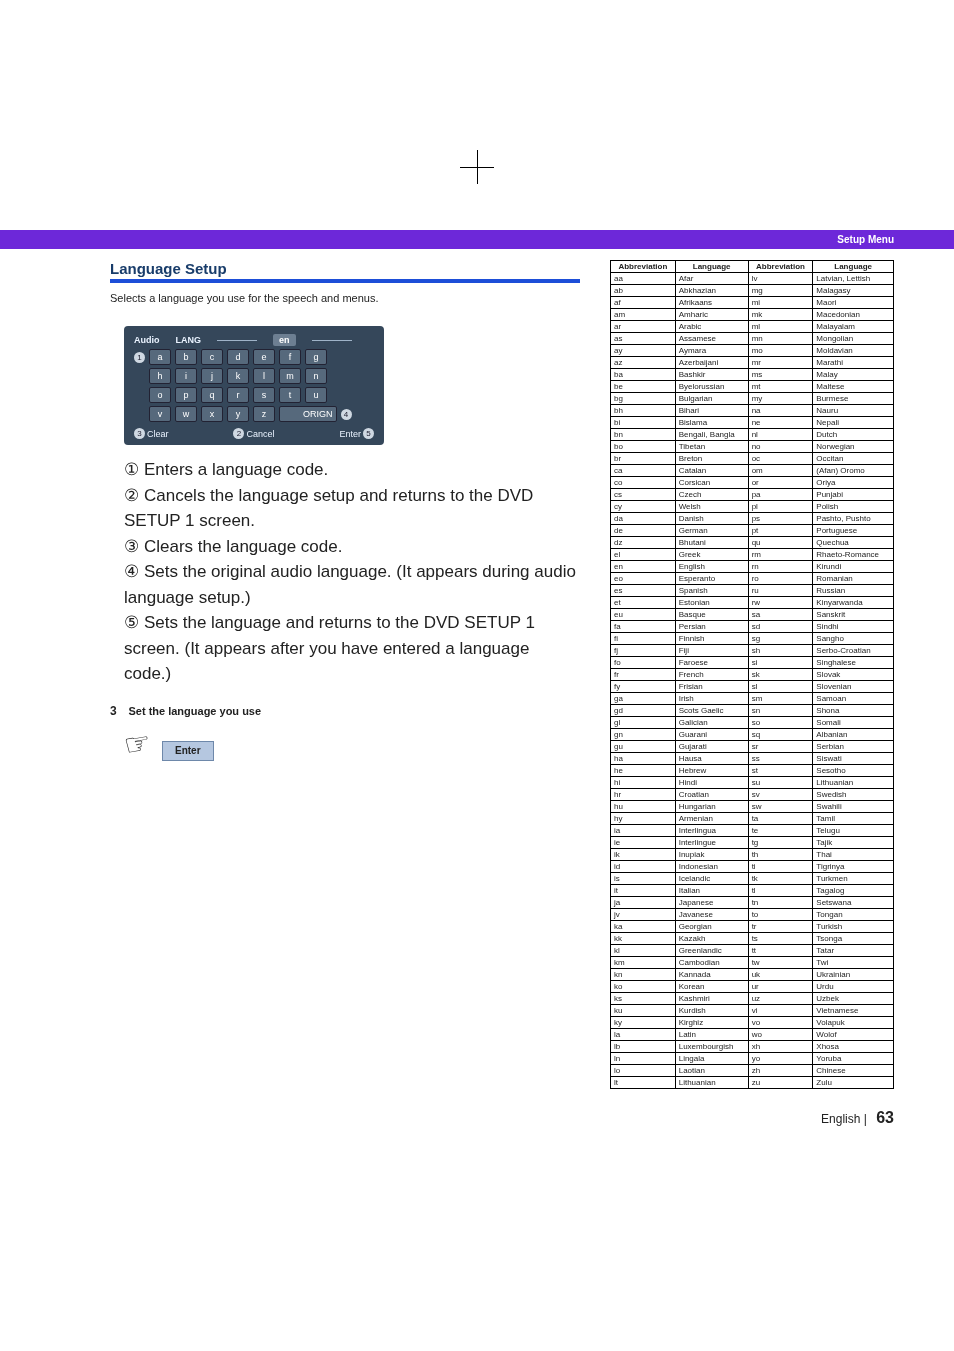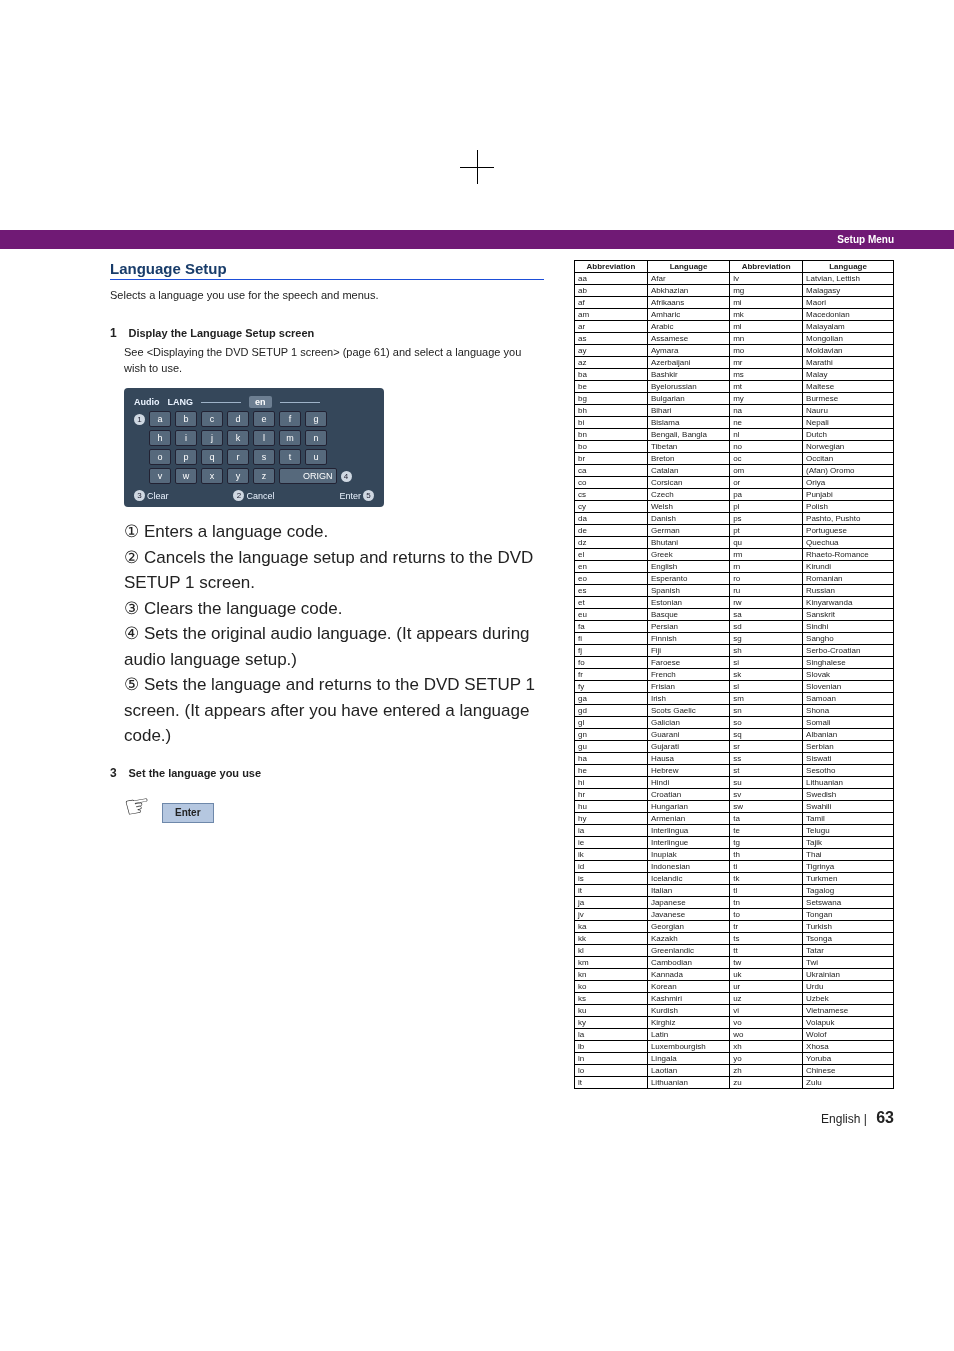--- a/index.html
+++ b/index.html
@@ -5,36 +5,36 @@
   * { box-sizing: border-box; margin: 0; padding: 0; }
   body {
     font-family: "Helvetica Neue", Arial, sans-serif;
     background: #fff;
     width: 954px;
     margin: 0 auto;
     color: #222;
   }
   .page { padding: 140px 60px 40px 110px; position: relative; }
   .top-band { position: absolute; top: 230px; left: 0; right: 0;
-    background: #701a75; color: #fff; font-size: 10px; font-weight: 600;
+    background: #6d28d9; color: #fff; font-size: 10px; font-weight: 600;
     text-align: right; padding: 4px 60px 4px 0; }
   .content { display: flex; gap: 30px; margin-top: 120px; }
   .left-col { flex: 1; }
-  .right-col { width: 320px; }
+  .right-col { width: 284px; }
   h2.section-title { color: #183c6a; font-size: 15px; font-weight: bold;
-    border-bottom: 1px solid #1d4ed8; padding-bottom: 2px; margin-bottom: 8px; }
+    border-bottom: 4px solid #1d4ed8; padding-bottom: 2px; margin-bottom: 8px; }
   p.intro { font-size: 11px; line-height: 1.4; margin-bottom: 20px; }
   .step-num { font-weight: bold; font-size: 12px; display: inline-block; width: 14px; }
   .step-title { font-weight: bold; font-size: 11px; }
   .step-body { font-size: 11px; line-height: 1.4; margin: 4px 0 12px 14px; }
   .osd {
     background: #35475a; border-radius: 4px; padding: 8px 10px 6px 10px;
     width: 260px; margin: 8px 0 12px 14px; color: #eaf3ff;
   }
-  .osd-top { font-size: 9px; font-weight: 600; margin-bottom: 0; display: flex; align-items: center; gap: 8px; }
+  .osd-top { font-size: 9px; font-weight: 600; margin-bottom: 0; display: flex; align-items: center; gap: 16px; }
   .osd-top .line { flex: 0 0 40px; height: 1px; background: #9fb3c8; }
   .osd-top .en-badge {
     background: #6d7f92; color: #fff; font-size: 9px; padding: 1px 6px; border-radius: 2px;
   }
   .keyrow { display: flex; gap: 4px; margin: 3px 0; align-items: center; }
   .keycell {
     background: #56697c; color: #fff; font-size: 9px; text-align: center;
     min-width: 22px; padding: 2px 3px; border-radius: 2px; border: 1px solid #223;
   }
   .keycell.wide { min-width: 50px; padding-left: 23px; }
@@ -70,25 +70,20 @@
 
   <div class="top-band">
     <span>Setup Menu</span>
   </div>
 
   <div class="content">
     <div class="left-col">
       <h2 class="section-title">Language Setup</h2>
       <p class="intro">Selects a language you use for the speech and menus.</p>
 
-      <div>
-        <span class="step-num">1</span>
-        <span class="step-title">Display the Language Setup screen</span>
-        <p class="step-body">See &lt;Displaying the DVD SETUP 1 screen&gt; (page 61) and select a language you wish to use.</p>
-      </div>
 
       <div class="osd">
         <div class="osd-top">
           <span>Audio</span>
           <span>LANG</span>
           <span class="line"></span>
           <span class="en-badge">en</span>
           <span class="line"></span>
         </div>
         <div id="osd-rows">

